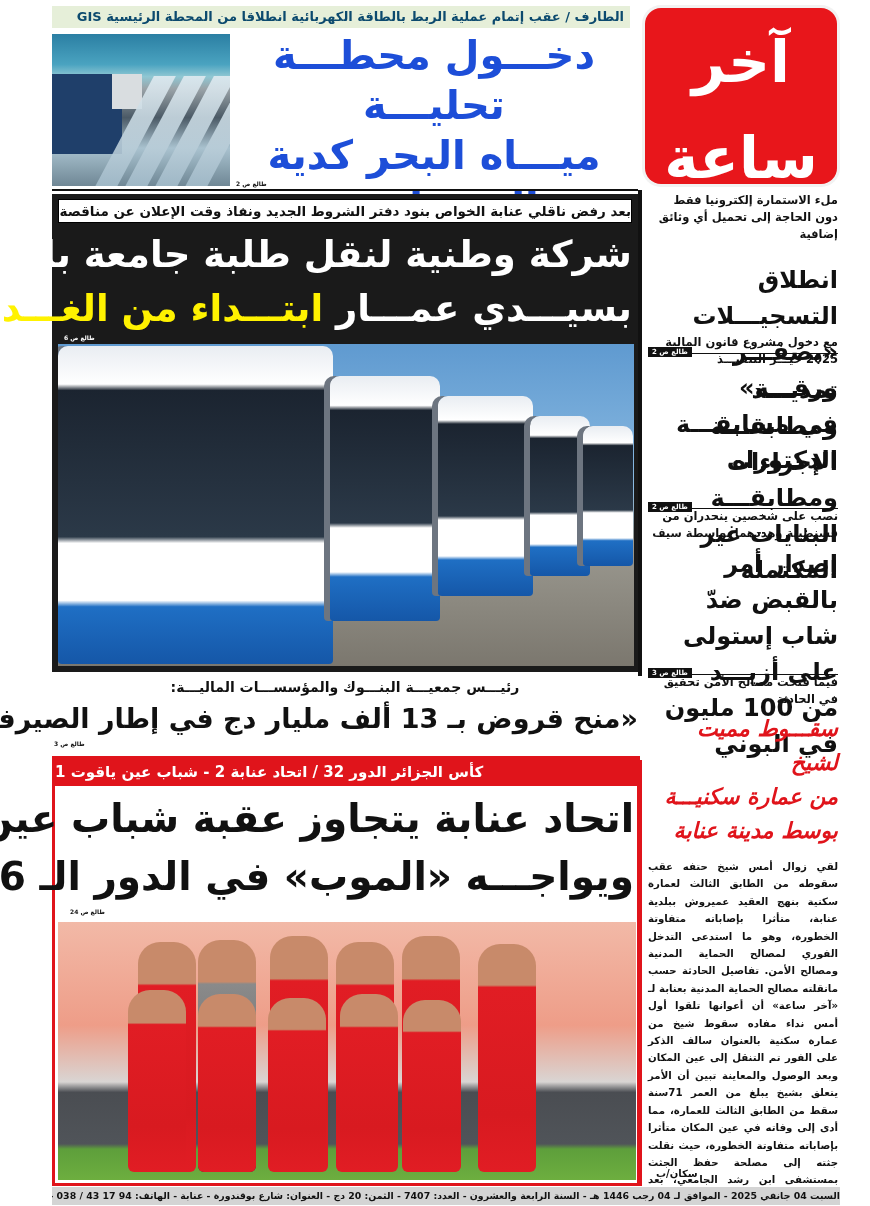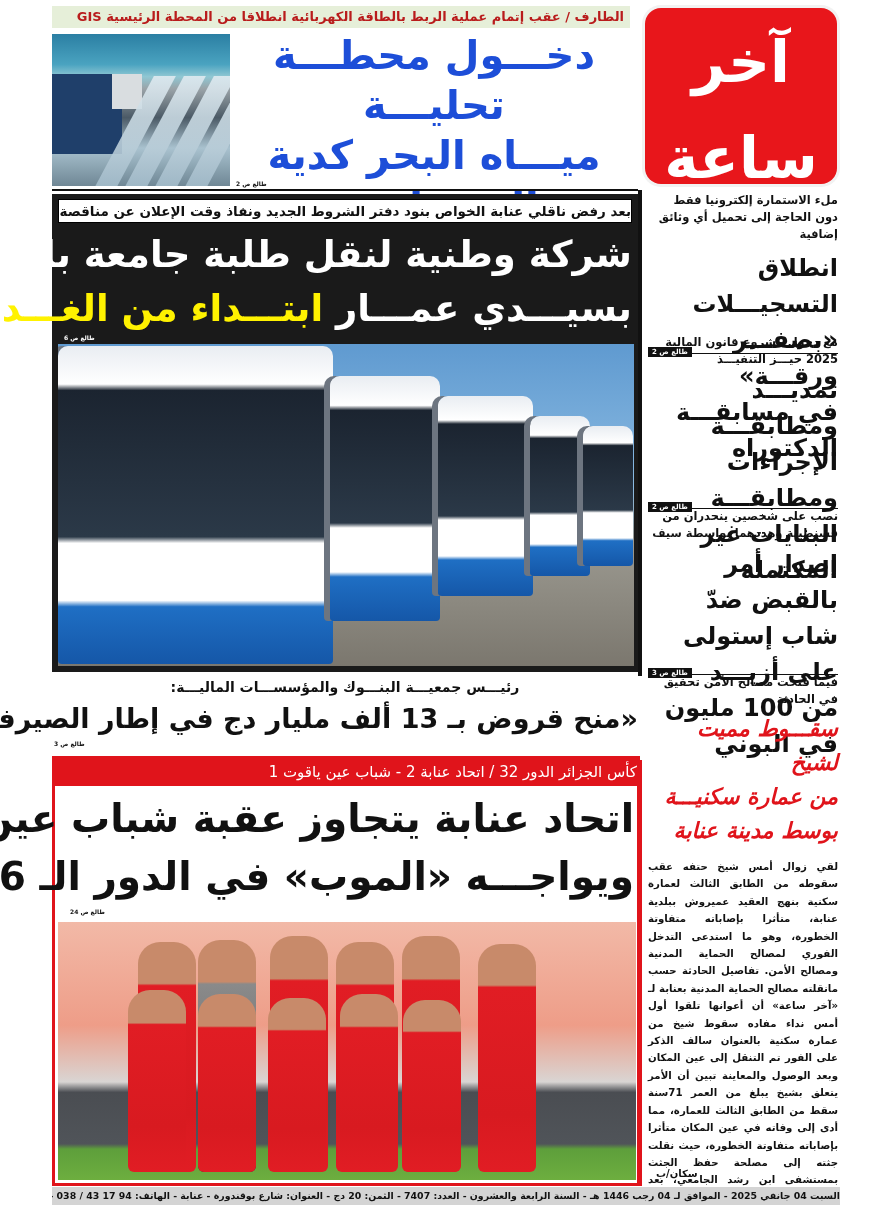--- a/index.html
+++ b/index.html
@@ -9,21 +9,21 @@
   .abs { position: absolute; }
 
   
   .logo { left: 645px; top: 8px; width: 192px; height: 176px; background: #e8161b; border-radius: 16px;
           box-shadow: 0 0 0 3px #f2f2f2; overflow: hidden; text-align: center; }
   .logo-ar { color: #fff; font-family: "DejaVu Sans", sans-serif; font-weight: bold; font-size: 58px;
              line-height: 96px; letter-spacing: 2px; margin-top: 6px; }
 
   
   .kicker-top { left: 52px; top: 6px; width: 578px; height: 22px; background: #e6efd9; font-size: 13px;
-                font-weight: bold; color: #b91c1c; line-height: 22px; padding-right: 6px; white-space: nowrap; overflow: hidden; }
+                font-weight: bold; color: #0c4a6e; line-height: 22px; padding-right: 6px; white-space: nowrap; overflow: hidden; }
   .top-photo { left: 52px; top: 34px; width: 178px; height: 152px; overflow: hidden;
                background: linear-gradient(180deg, #2b7fa3 0%, #4aa3c0 20%, #8fc7d3 28%, #9aa3a8 36%, #4b5a66 55%, #a9c2cf 75%, #6f8795 100%); }
   .top-photo .chan { position: absolute; bottom: -10px; height: 120px; width: 22px; background: linear-gradient(180deg,#dfeaf0,#9fb9c8); transform: skewX(-28deg); opacity: .9; }
   .top-photo .bld { position: absolute; left: 0; top: 40px; width: 70px; height: 80px; background: #1f3f6a; }
   .top-photo .bld2 { position: absolute; left: 60px; top: 40px; width: 30px; height: 35px; background: #d9dde0; }
   .top-head { left: 235px; top: 30px; width: 398px; text-align: center; font-weight: bold; color: #1d4ed8;
               font-size: 40px; line-height: 50px; }
   .pref { font-size: 6px; color: #111; font-weight: bold; }
 
   .rule { background: #111; height: 2px; }
@@ -41,21 +41,21 @@
          border-radius: 10px 10px 4px 4px; box-shadow: -6px 0 0 #6d7580; }
 
   
   .banks-kicker { left: 52px; top: 677px; width: 586px; text-align: center; font-size: 14px; font-weight: bold; color: #111; line-height: 20px; }
   .banks-head { left: 52px; top: 699px; width: 586px; text-align: center; font-size: 27px; font-weight: bold; color: #111; line-height: 40px; white-space: nowrap; }
   .banks-pref { left: 54px; top: 740px; }
 
   
   .sport-box { left: 52px; top: 756px; width: 588px; height: 430px; border: 3px solid #e0141b; background: #fff; }
   .sport-kicker { left: 55px; top: 759px; width: 582px; height: 27px; background: #e0141b; color: #fff; font-size: 15px;
-                  font-weight: normal; text-align: right; line-height: 27px; }
+                  font-weight: bold; text-align: left; line-height: 27px; }
   .sport-head { left: 58px; top: 790px; width: 576px; text-align: center; font-weight: bold; color: #111;
                 font-size: 39px; line-height: 58px; white-space: nowrap; }
   .sport-pref { left: 70px; top: 908px; }
   .sport-photo { left: 58px; top: 922px; width: 578px; height: 258px; overflow: hidden;
                  background: linear-gradient(180deg, #f2b9a7 0%, #ee9d88 40%, #d9d5d3 62%, #4a4d52 66%, #505459 86%, #5e9f3b 88%, #6dae3f 100%); }
   .player { position: absolute; width: 58px; border-radius: 22px 22px 6px 6px;
             background: linear-gradient(180deg, #c88a6a 0%, #c88a6a 18%, #e11d24 19%, #d81a20 75%, #e11d24 100%); }
   .player.gk { background: linear-gradient(180deg, #c88a6a 0%, #c88a6a 18%, #8a8a8a 19%, #7a7a7a 45%, #222 46%, #333 100%); }
 
   
@@ -140,21 +140,21 @@
   <div class="player" style="left:140px; top:72px; height:178px;"></div>
   <div class="player" style="left:210px; top:76px; height:174px;"></div>
   <div class="player" style="left:282px; top:72px; height:178px;"></div>
   <div class="player" style="left:345px; top:78px; height:172px;"></div>
 </div>
 
 <div class="abs rcol-rule"></div>
 
 <div class="abs rcol" style="top:192px;">
   <div class="r-kicker">ملء الاستمارة إلكترونيا فقط دون الحاجة إلى تحميل أي وثائق إضافية</div>
-  <div class="r-head" style="margin-top:7px;">
+  <div class="r-head" style="margin-top:19px;">
     <div>انطلاق التسجيـــلات</div>
     <div>«بصفـــر ورقـــة»</div>
     <div>في مسابقـــة الدكتوراه</div>
   </div>
 </div>
 <div class="abs" style="left:648px; top:339px; width:190px; direction:ltr;">
   <span class="r-ref">طالع ص 2</span>
   <div class="r-line" style="margin-left:40px; margin-top:-5px;"></div>
 </div>
 

